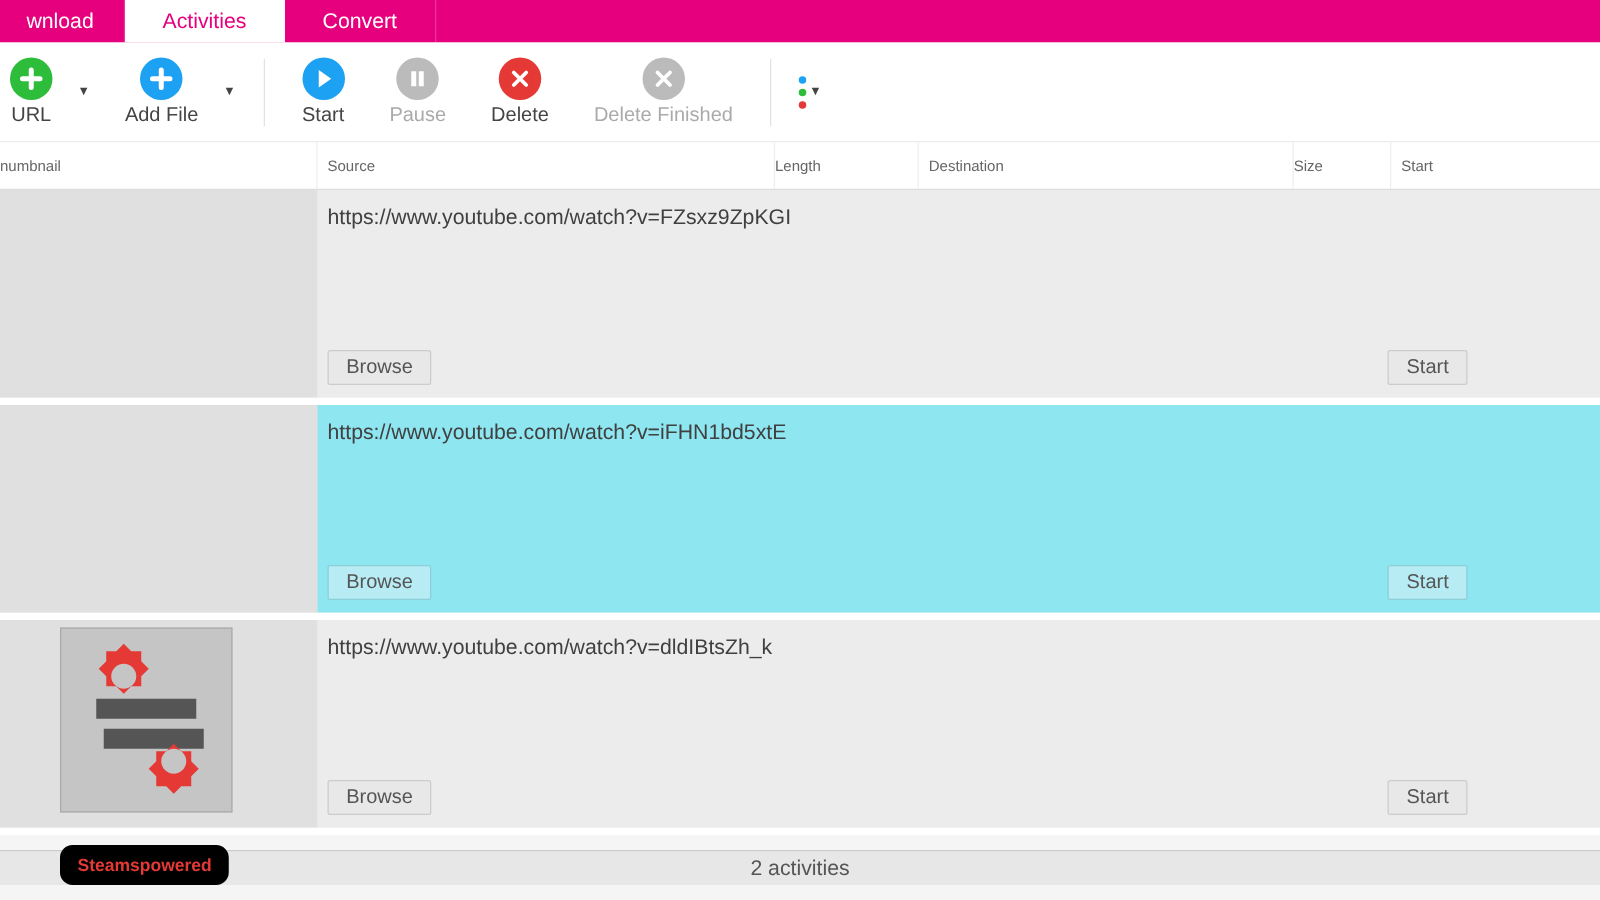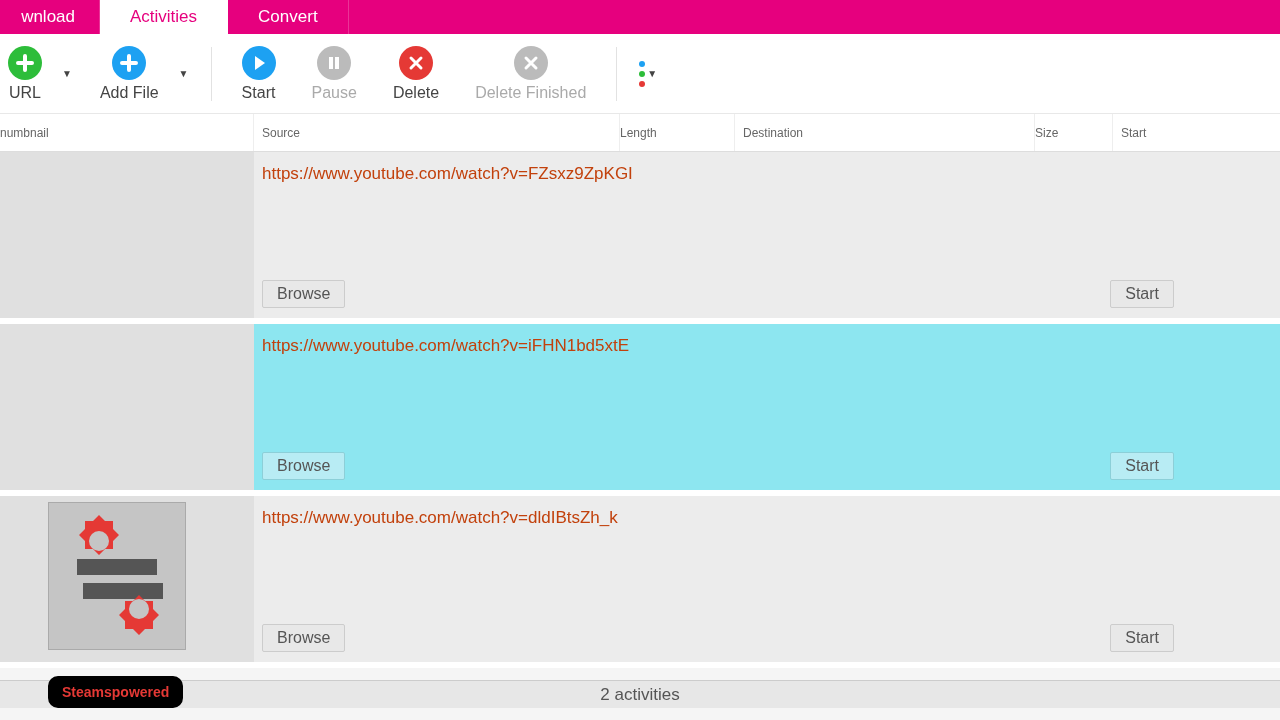--- a/index.html
+++ b/index.html
@@ -115,21 +115,21 @@
     position: relative;
   }
   .content-area {
     flex: 1;
     position: relative;
     background: #ececec;
     padding: 10px 8px;
   }
   .url-text {
     font-size: 17px;
-    color: #c2410c;
+    color: #404040;
     padding-top: 2px;
   }
   .btn {
     position: absolute;
     bottom: 10px;
     padding: 4px 14px;
     background: #e8e8e8;
     border: 1px solid #ccc;
     font-size: 16px;
     color: #555;

